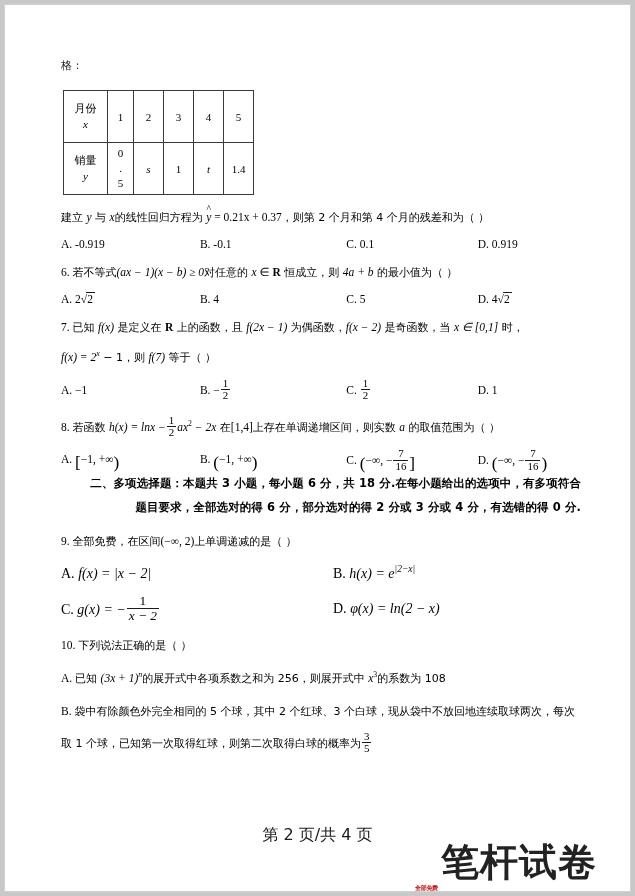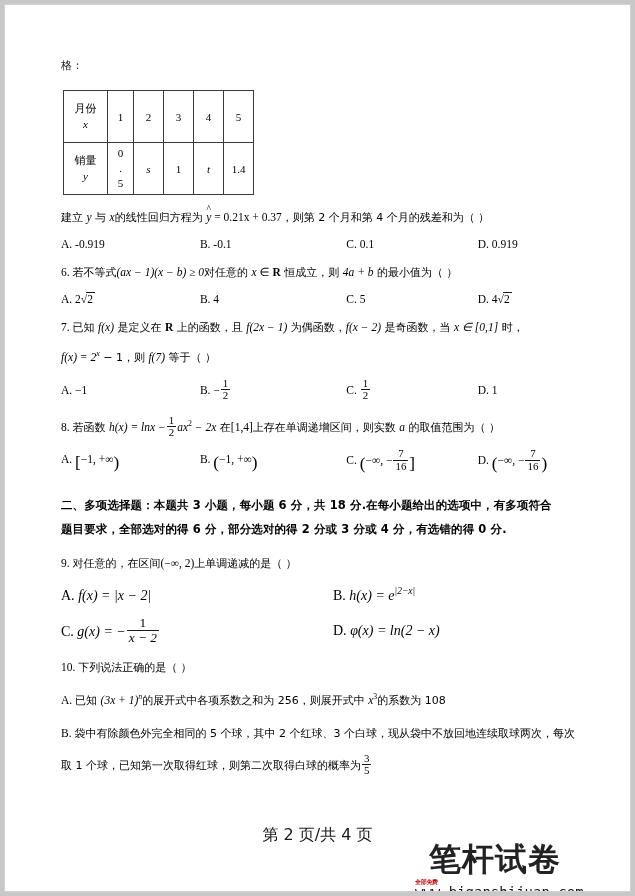--- a/index.html
+++ b/index.html
@@ -94,26 +94,26 @@
   .hat { position: relative; display: inline-block; }
   .hat > .hatmark {
     position: absolute; top: -0.72em; left: 50%;
     transform: translateX(-50%);
     font-size: 0.85em; font-style: normal;
   }
   .bb { font-weight: bold; font-family: "Liberation Serif", serif; }
 
   
   .section-head {
-    margin-top: 22px;
     font-family: "DejaVu Sans", "Liberation Sans", sans-serif;
     font-weight: bold;
     font-size: 11.5px;
     line-height: 2.05;
     letter-spacing: 0.1px;
+    text-align: right;
   }
 
   
   .footer {
     position: absolute;
     left: 0; right: 0;
     top: 820px;
     text-align: center;
     font-size: 16px;
     font-family: "DejaVu Sans", "Liberation Sans", sans-serif;
@@ -124,25 +124,25 @@
   .watermark {
     position: absolute;
     left: 410px;
     top: 838px;
     width: 215px;
     text-align: left;
   }
   .wm-brand {
     font-family: "DejaVu Sans", "Liberation Sans", sans-serif;
     font-weight: bold;
-    font-size: 32px;
+    font-size: 38px;
     color: #222;
     letter-spacing: 1px;
     line-height: 1;
-    margin-left: 14px;
+    margin-left: 26px;
   }
   .wm-row { position: relative; height: 22px; margin-top: 2px; }
   .wm-free {
     position: absolute; left: 0; top: 1px;
     font-family: "DejaVu Sans", "Liberation Sans", sans-serif;
     font-size: 6px;
     color: #cc1111;
     font-weight: bold;
     letter-spacing: -0.3px;
   }
@@ -263,21 +263,21 @@
       </div>
     </div>
 
     <div class="section-head">
       <div>二、多项选择题：本题共 3 小题，每小题 6 分，共 18 分.在每小题给出的选项中，有多项符合</div>
       <div>题目要求，全部选对的得 6 分，部分选对的得 2 分或 3 分或 4 分，有选错的得 0 分.</div>
     </div>
 
     <div class="qline">
       <span>9.</span>
-      <span class="cn">对任意的，在区间</span><span class="mn">(−∞, 2)</span><span class="cn">上单调递减的是（    ）</span>
+      <span class="cn">全部免费，在区间</span><span class="mn">(−∞, 2)</span><span class="cn">上单调递减的是（    ）</span>
     </div>
     <div class="opts2">
       <div class="h1col">
         <span>A.</span>
         <span class="mi">f(x) = |x − 2|</span>
       </div>
       <div class="h2col">
         <span>B.</span>
         <span class="mi">h(x) = e</span><sup class="exp mi">|2−x|</sup>
       </div>

